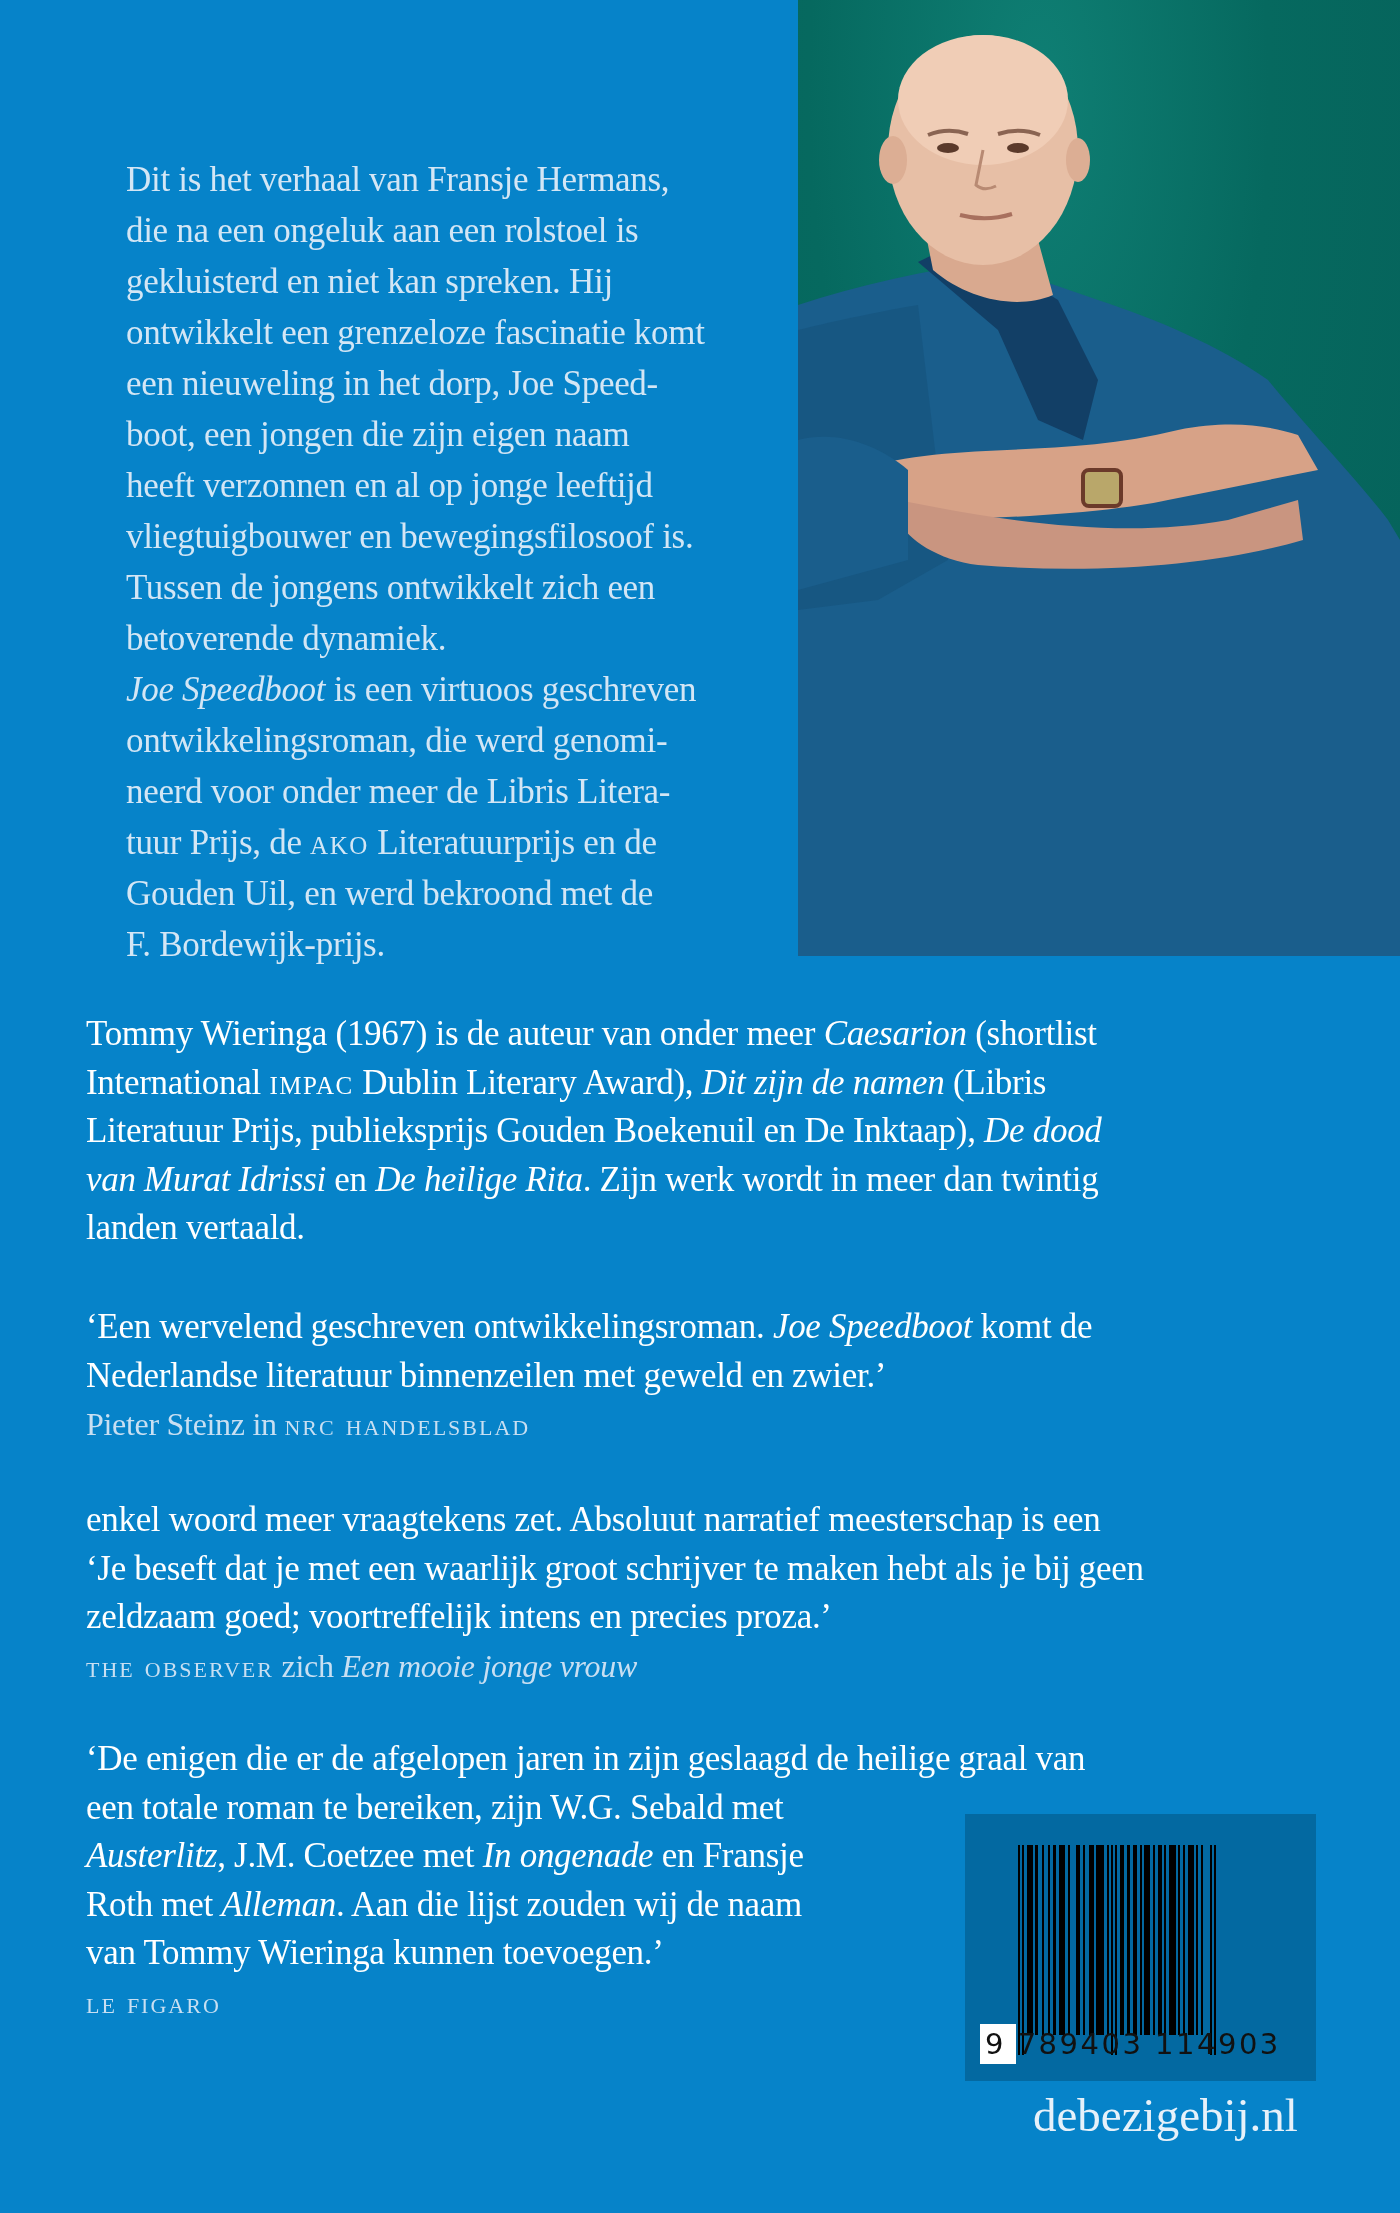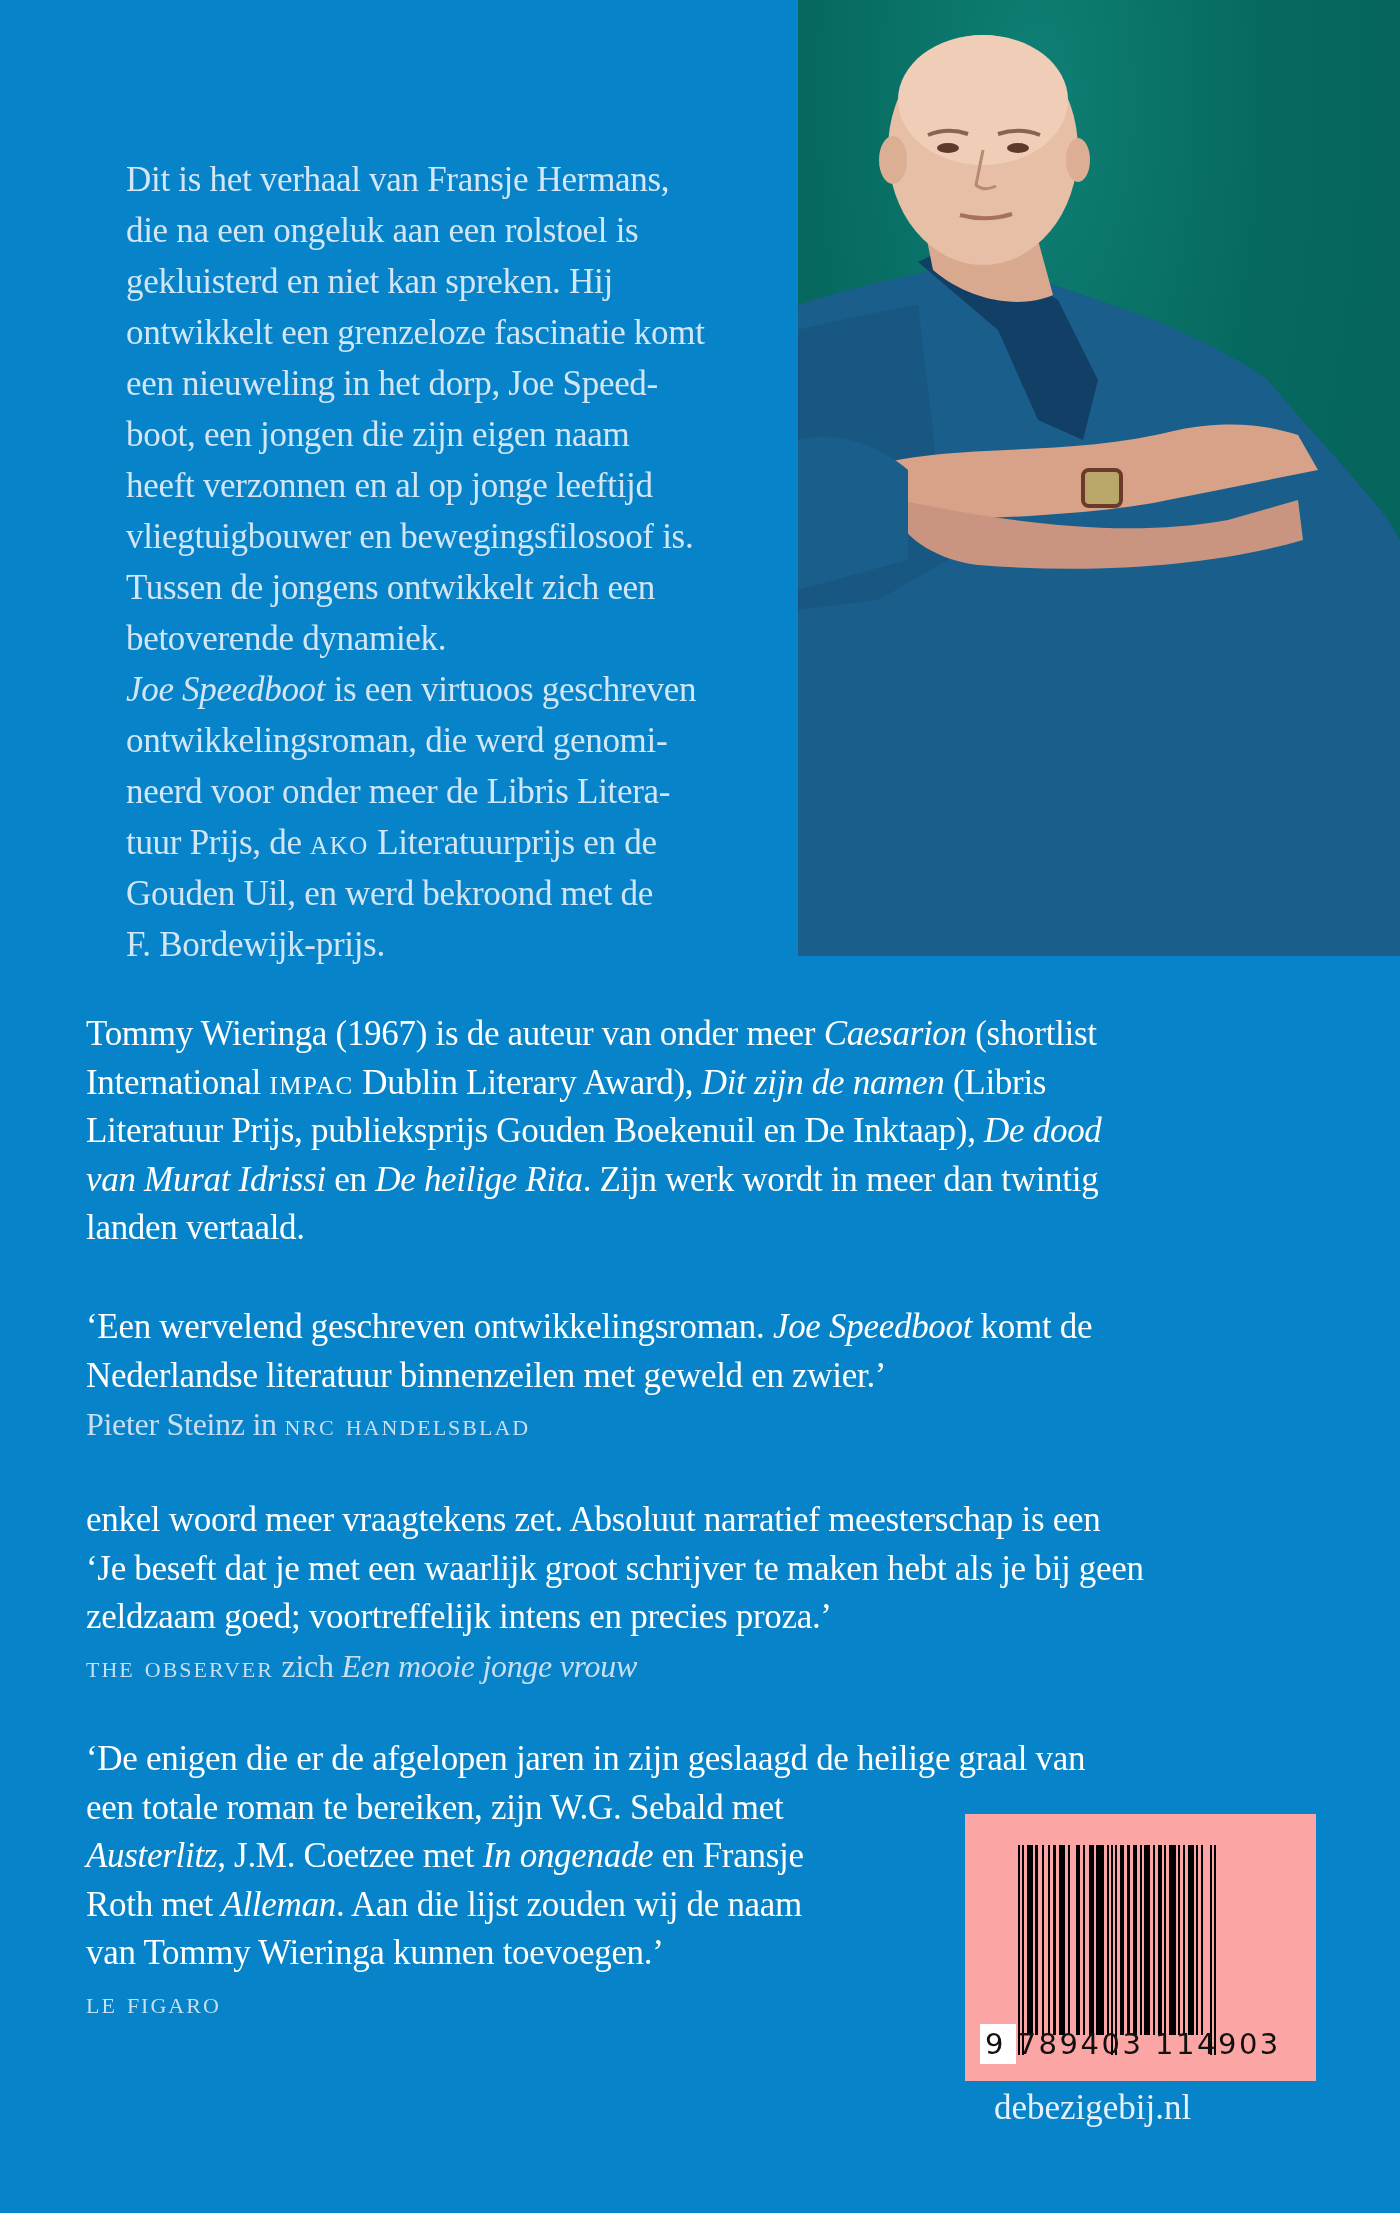--- a/index.html
+++ b/index.html
@@ -21,31 +21,31 @@
     font-size: 35px; line-height: 51px; letter-spacing: -0.3px;
   }
   .p1 .line { color: #d3e6f5; margin-left: 40px; }
   .p2 .line, .q .line { line-height: 48.5px; }
   .it { font-style: italic; }
   .sc { font-variant: small-caps; text-transform: lowercase; letter-spacing: 1.5px; }
   .attr { color: #c8dff2; font-size: 32px; }
   .attr .sc { font-size: 32px; letter-spacing: 2px; }
   .barcode-box {
     position: absolute; left: 965px; top: 1814px; width: 351px; height: 267px;
-    background: #fca5a5;
+    background: #0369a1;
   }
   .barcode-box svg { position: absolute; left: 0; top: 0; }
   .isbn {
     position: absolute; left: 20px; top: 213px; width: 320px;
     font-family: "DejaVu Sans", sans-serif; font-size: 29px; color: #111;
     letter-spacing: 2.5px; white-space: pre;
   }
   .url {
-    position: absolute; left: 994px; top: 2088px;
-    font-size: 35px; color: #e6f1fa;
+    position: absolute; left: 1033px; top: 2088px;
+    font-size: 47px; color: #e6f1fa;
   }
 </style>
 </head>
 <body>
 
 <div class="photo" title="Portrait of the author, bald man in a blue cardigan with arms crossed, against a green background">
   <svg width="602" height="956" viewBox="0 0 602 956">
 
     <path d="M0 305 C60 285 130 270 190 262 L300 300 C360 320 420 345 470 380 C520 440 560 480 590 520 L602 540 L602 956 L0 956 Z" fill="#1a5e8c"></path>
     <path d="M0 330 C40 320 90 310 120 305 L150 560 L80 600 L0 610 Z" fill="#17557f" opacity="0.8"></path>

